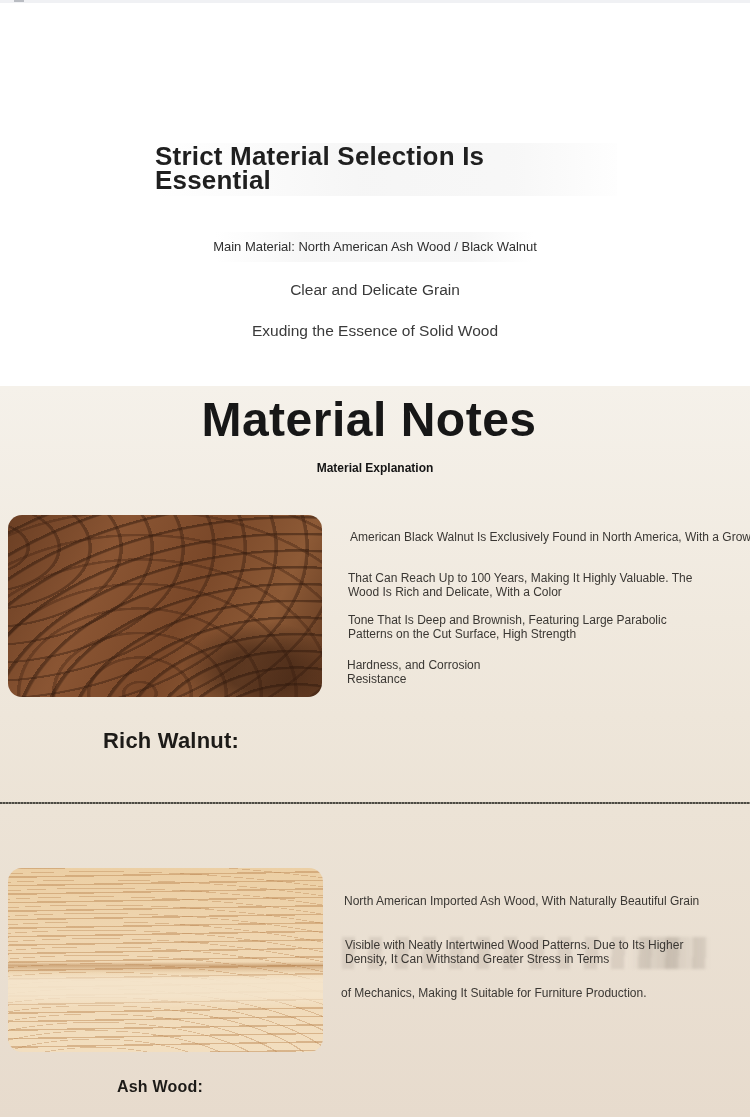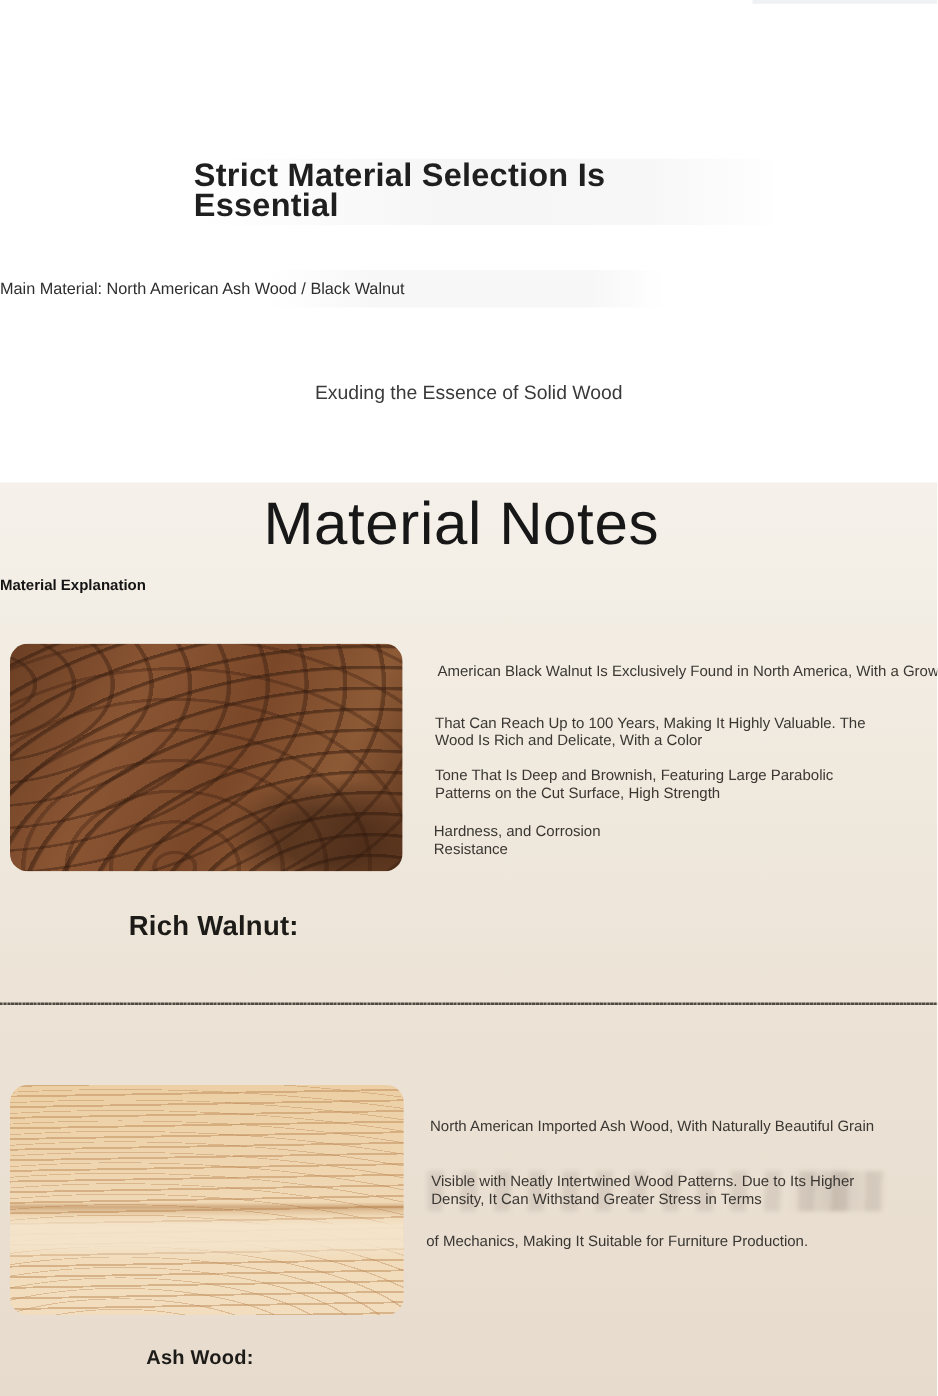--- a/index.html
+++ b/index.html
@@ -16,41 +16,41 @@
     font-family:"Liberation Sans","DejaVu Sans",sans-serif;
     background:var(--page-bg);
   }
   .page{position:relative;width:750px;height:1117px;overflow:hidden;background:var(--page-bg);}
 
   
   .top-strip{position:absolute;left:0;top:0;width:750px;height:3px;background:#f0f1f4;}
   .top-strip .mark{position:absolute;left:14px;top:0;width:10px;height:2px;background:#b9bcc2;}
 
   
-  .hero{position:absolute;left:0;top:0;width:602px;height:386px;background:var(--page-bg);}
+  .hero{position:absolute;left:0;top:16px;width:602px;height:386px;background:var(--page-bg);}
   .hero-band-title{position:absolute;left:155px;top:127px;width:462px;height:53px;
     background:linear-gradient(90deg,rgba(243,243,243,0) 0%,rgba(238,238,238,.55) 45%,rgba(242,242,242,.6) 78%,rgba(248,248,248,.15) 100%);}
   .hero-band-sub{position:absolute;left:215px;top:216px;width:318px;height:30px;
     background:linear-gradient(90deg,rgba(242,242,242,0) 0%,rgba(240,240,240,.55) 28%,rgba(240,240,240,.55) 80%,rgba(246,246,246,0) 100%);}
   .hero-title{position:absolute;left:155px;top:128px;width:480px;
     font-size:26px;line-height:24px;font-weight:700;color:var(--text-dark);letter-spacing:.2px;}
   .hero-title span{display:block;}
-  .hero-subtitle{position:absolute;left:0;top:223px;width:750px;
+  .hero-subtitle{position:absolute;left:0;top:223px;width:750px;text-align:center;
     font-size:13px;font-weight:500;color:#2e2e2e;}
   .tagline{position:absolute;left:0;width:750px;text-align:center;
     font-size:15.5px;font-weight:500;color:#3a3a3a;}
   .tagline-1{top:265px;}
   .tagline-2{top:306px;}
 
   
   .notes{position:absolute;left:0;top:386px;width:750px;height:731px;
     background:linear-gradient(180deg,var(--notes-bg-top) 0%,#f0e9de 32%,#ece3d6 58%,var(--notes-bg-bottom) 100%);}
   .notes-title{position:absolute;left:0;top:6px;width:738px;text-align:center;
-    font-size:48px;font-weight:400;color:#171717;letter-spacing:.5px;}
-  .notes-subtitle{position:absolute;left:0;top:75px;width:750px;
+    font-size:48px;font-weight:700;color:#171717;letter-spacing:.5px;}
+  .notes-subtitle{position:absolute;left:0;top:75px;width:750px;text-align:center;
     font-size:12px;font-weight:700;color:#141414;}
 
   .wood-photo{position:absolute;border-radius:14px;}
   .walnut-photo{left:8px;top:129px;width:314px;height:182px;
     background-color:#74452a;
     background-image:
       radial-gradient(ellipse 110px 70px at 80% 85%,rgba(44,22,11,.5) 0 30%,rgba(44,22,11,0) 70%),
       repeating-radial-gradient(ellipse 420px 260px at 92% 125%,rgba(50,26,13,0) 0 10px,rgba(50,26,13,.5) 12px 15px,rgba(122,74,44,0) 15px 27px),
       repeating-radial-gradient(ellipse 520px 300px at -8% 18%,rgba(50,26,13,0) 0 12px,rgba(60,32,17,.45) 13px 16px,rgba(140,88,52,0) 16px 31px),
       repeating-radial-gradient(ellipse 300px 210px at 42% 98%,rgba(50,26,13,0) 0 14px,rgba(68,36,19,.4) 15px 18px,rgba(68,36,19,0) 18px 35px),
@@ -99,20 +99,21 @@
   <section class="hero">
     <div class="hero-band-title"></div>
     <div class="hero-band-sub"></div>
 
     <h1 class="hero-title" style="margin:0;">
       <span>Strict Material Selection Is</span>
       <span>Essential</span>
     </h1>
 
     <div class="hero-subtitle">Main Material: North American Ash Wood / Black Walnut</div>
+    <div class="tagline tagline-1">Clear and Delicate Grain</div>
     <div class="tagline tagline-2">Exuding the Essence of Solid Wood</div>
   </section>
 
   <section class="notes">
     <div class="notes-title">Material Notes</div>
     <div class="notes-subtitle">Material Explanation</div>
 
     <div class="wood-photo walnut-photo"></div>
 
     <div class="para wp1">

